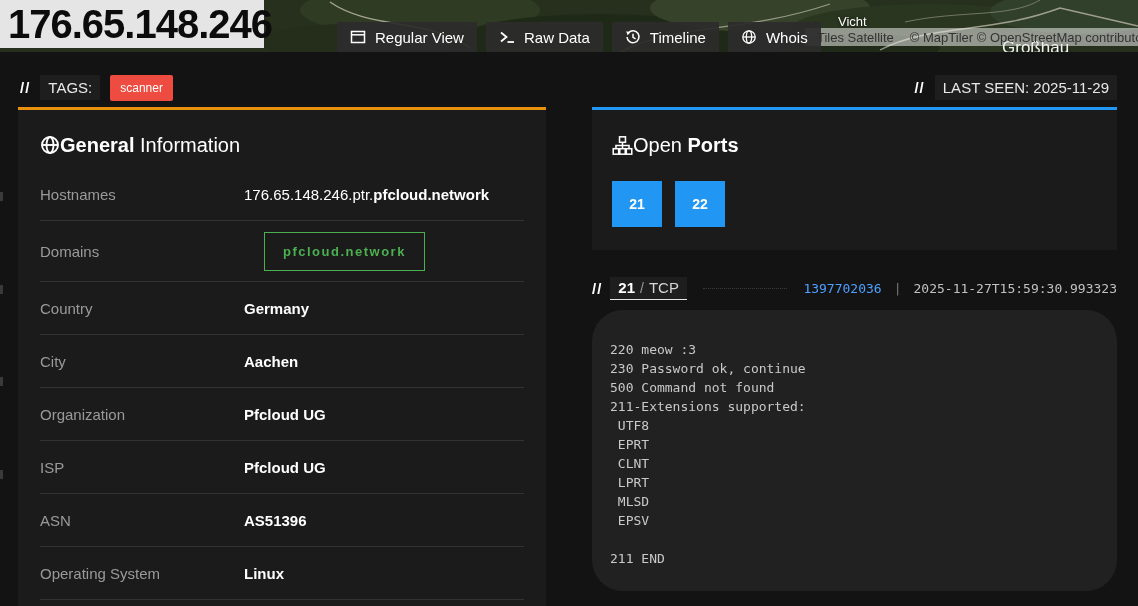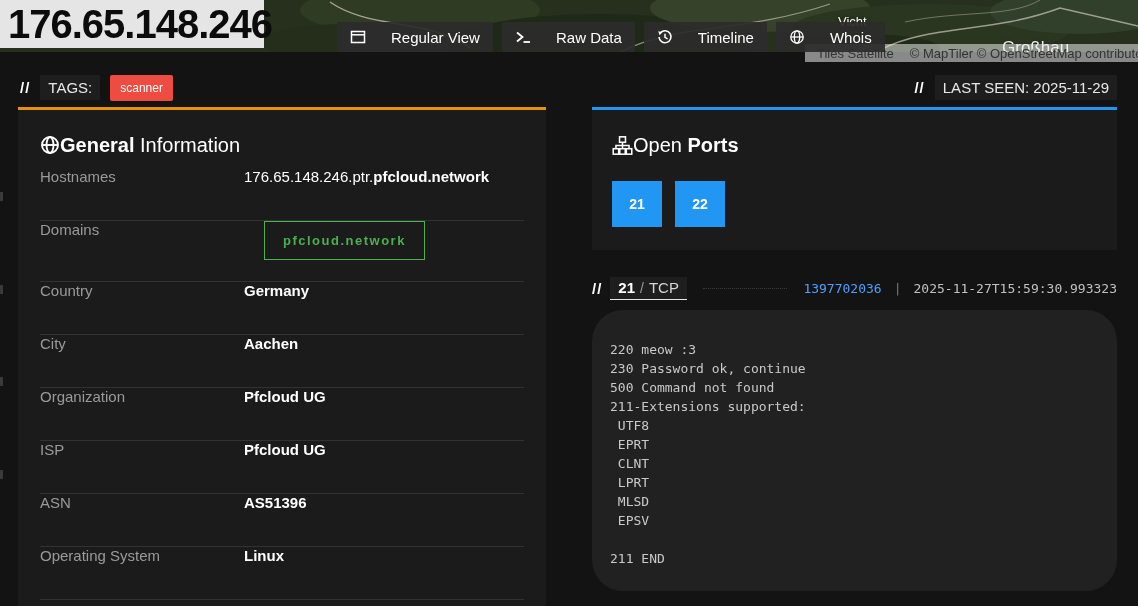--- a/index.html
+++ b/index.html
@@ -11,45 +11,45 @@
   html,body{background:#000;}
   body{font-family:"Liberation Sans", sans-serif;}
   #app{position:relative; width:1138px; height:606px; background:var(--page); overflow:hidden;}
 
   
   .map-strip{position:absolute; left:0; top:0; width:1138px; height:52px; overflow:hidden; background:#26301d;}
   .map-strip svg{display:block;}
   .map-label{position:absolute; color:#fdfdfd; text-shadow:0 0 3px #1c2415,0 1px 2px #1c2415; pointer-events:none;}
   .map-label.lbl-0{left:838px; top:14px; font-size:13px;}
   .map-label.lbl-1{left:1002px; top:38px; font-size:17px; opacity:.95;}
-  .attribution{position:absolute; left:805px; top:44px; height:18px; width:333px;
+  .attribution{position:absolute; left:805px; top:28px; height:18px; width:333px;
     background:rgba(235,235,235,.55); color:#333; font-size:13px; display:flex; align-items:center; gap:16px; padding:0 8px 0 12px; white-space:nowrap; overflow:hidden;}
   .ip-box{position:absolute; left:0; top:0; width:264px; height:48px; background:#e5e5e5; display:flex; align-items:flex-start;}
   .ip-box .ip{font-size:40px; font-weight:bold; color:#0c0c0c; letter-spacing:-1px; padding-left:8px; line-height:48px; white-space:nowrap;}
   .tabs{position:absolute; left:337px; top:22px; display:flex; gap:9px;}
-  .tab{height:30px; background:rgba(44,44,44,.93); color:#fff; display:flex; align-items:center; gap:25px; padding:0 13px; font-size:15px; cursor:pointer; white-space:nowrap;}
+  .tab{height:30px; background:rgba(44,44,44,.93); color:#fff; display:flex; align-items:center; gap:9px; padding:0 13px; font-size:15px; cursor:pointer; white-space:nowrap;}
   .tab svg{display:block;}
 
   
   .slashes{color:#fff; font-weight:bold; font-size:15px; letter-spacing:1px;}
   .meta-left{position:absolute; left:20px; top:74px; display:flex; align-items:center; gap:10px; height:26px;}
   .meta-right{position:absolute; right:21px; top:74px; display:flex; align-items:center; gap:10px; height:26px;}
   .chip{background:var(--chip); color:#e8e8e8; font-size:15px; padding:4px 8px; white-space:nowrap;}
   .tag-badge{background:var(--red); color:#fff; font-size:12px; padding:6px 10px; border-radius:2px; cursor:pointer;}
 
   
   .card{position:absolute; background:var(--card);}
   .card-general{left:18px; top:107px; width:528px; height:520px; border-top:3px solid var(--orange); padding:0 22px;}
   .card-ports{left:592px; top:107px; width:525px; height:143px; border-top:3px solid var(--blue); padding:0 20px;}
   .card-title{display:flex; align-items:center; color:#fff; font-size:20px; margin-top:22px; height:26px;}
   .card-title .t-strong{font-weight:bold;}
   .card-title svg{display:block;}
 
   .rows{margin-top:10px;}
-  .info-row{display:flex; align-items:flex-start; min-height:53px; border-bottom:1px solid var(--divider);}
+  .info-row{display:flex; align-items:center; min-height:53px; border-bottom:1px solid var(--divider);}
   .info-row.row-tall{min-height:61px;gap:20px;}
   .info-row:last-child{border-bottom:1px solid var(--divider);}
   .info-label{width:180px; flex:none; color:var(--label); font-size:15px;}
   .info-value{color:#fff; font-size:15px; font-weight:bold;margin-left:24px;}
   .info-value .v-normal{font-weight:normal;}
   .domain-btn{display:inline-block; border:1px solid var(--green); color:var(--green); background:transparent;
     font-family:"Liberation Sans", sans-serif; font-size:13px; font-weight:bold; letter-spacing:1.5px;
     padding:11px 18px; cursor:pointer;}
 
   .port-list{display:flex; gap:13px; margin-top:23px;}

